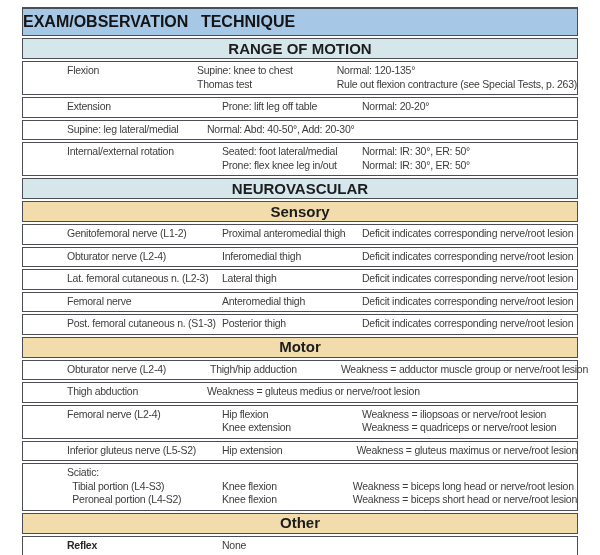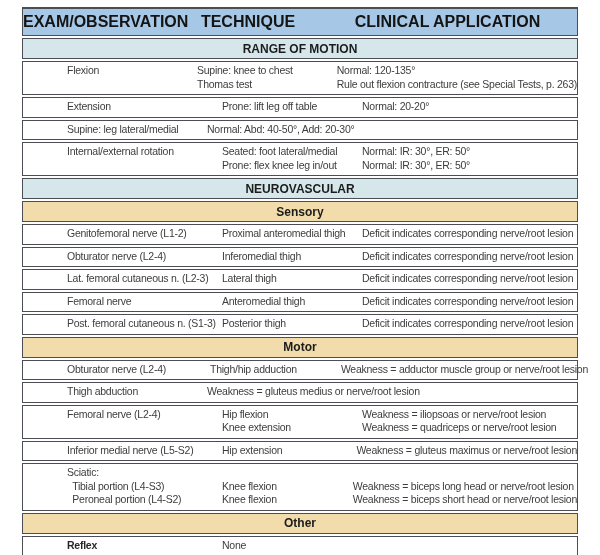--- a/index.html
+++ b/index.html
@@ -35,21 +35,21 @@
     color: #141414;
     text-align: center;
     letter-spacing: 0px;
   }
   .header-cell.c1 { width: 155px; }
   .header-cell.c2 { width: 140px; }
   .header-cell.c3 { flex: 1; }
   .section-row {
     text-align: center;
     font-weight: bold;
-    font-size: 12px;
+    font-size: 15px;
     color: #1c1c1c;
     padding: 2.5px 0;
     line-height: 14px;
   }
   .section-row.section    { background: #d6e7ec; }
   .section-row.subsection { background: #f2dcab; }
   .data-row {
     display: flex;
     align-items: flex-start;
     padding: 2px 0 3px 0;
@@ -67,21 +67,20 @@
   .cell .line { white-space: pre; padding-left: 36px; }
   .cell.bold  { font-weight: bold; color: #262626; }
 </style>
 </head>
 <body>
 
 <div class="table-wrap">
   <div class="row header-row">
     <div class="header-cell c1">EXAM/OBSERVATION</div>
     <div class="header-cell c2">TECHNIQUE</div>
-    <div class="header-cell c3">CLINICAL APPLICATION</div>
   </div>
   <div>
       <div class="row section-row section"><span>RANGE OF MOTION</span></div>
       <div class="row data-row">
         <div class="cell exam">
           <div class="line">Flexion</div>
         </div>
         <div class="cell technique">
           <div class="line">Supine: knee to chest</div>
           <div class="line">Thomas test</div>
@@ -208,21 +207,21 @@
           <div class="line">Hip flexion</div>
           <div class="line">Knee extension</div>
         </div>
         <div class="cell application">
           <div class="line">Weakness = iliopsoas or nerve/root lesion</div>
           <div class="line">Weakness = quadriceps or nerve/root lesion</div>
         </div>
       </div>
       <div class="row data-row">
         <div class="cell exam">
-          <div class="line">Inferior medial nerve (L5-S2)</div>
+          <div class="line">Inferior gluteus nerve (L5-S2)</div>
         </div>
         <div class="cell technique">
           <div class="line">Hip extension</div>
         </div>
         <div class="cell application">
           <div class="line">Weakness = gluteus maximus or nerve/root lesion</div>
         </div>
       </div>
       <div class="row data-row">
         <div class="cell exam">

